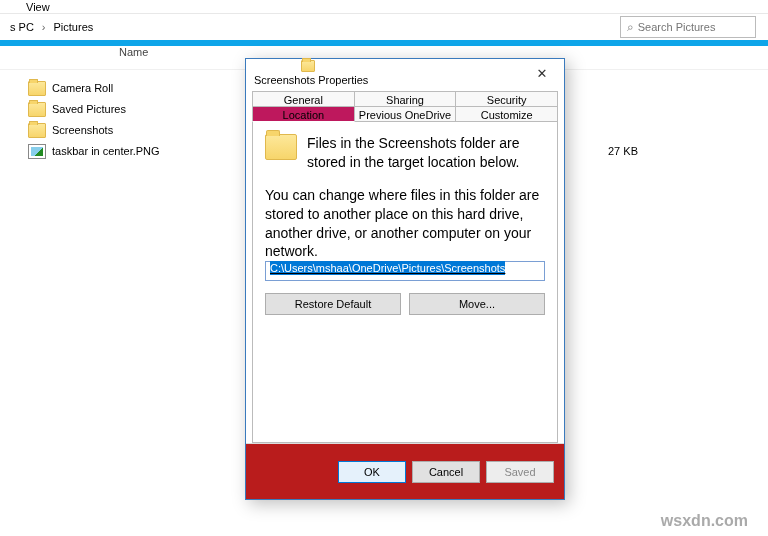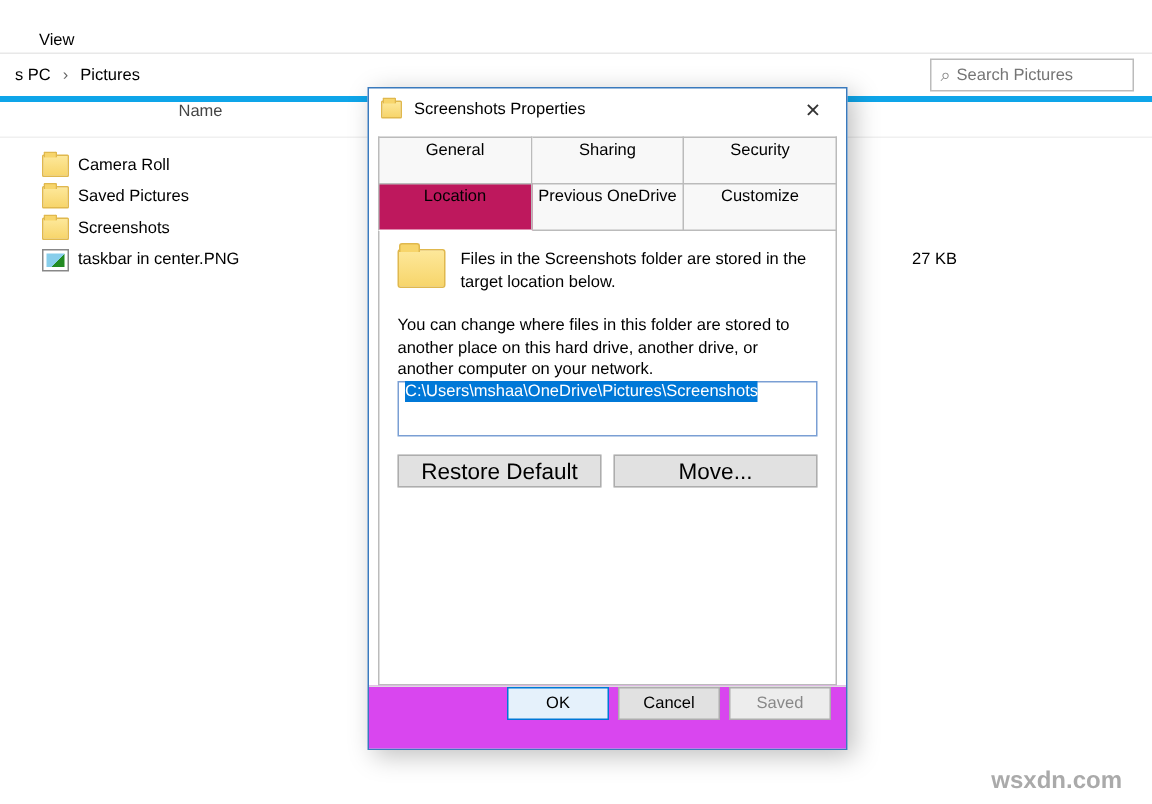--- a/index.html
+++ b/index.html
@@ -1,21 +1,21 @@
 <!DOCTYPE html>
 <html><head>
   <meta charset="utf-8">
   <style>
     * { box-sizing: border-box; margin: 0; padding: 0; font-family: "Segoe UI", Tahoma, sans-serif; }
     body { background: #fff; width: 768px; height: 536px; overflow: hidden; position: relative; font-size: 11px; color: #000; }
 
-    .menubar { height: 36px; display: flex; align-items: flex-end; padding: 0 18px; border-bottom: 1px solid #e8e8e8; }
+    .menubar { height: 14px; display: flex; align-items: center; padding: 0 18px; border-bottom: 1px solid #e8e8e8; }
     .menubar span { padding: 2px 8px; }
 
-    .addressbar { height: 32px; display: flex; align-items: center; border-bottom: 4px solid #0ea5e9; padding: 0 6px; justify-content: space-between; }
+    .addressbar { height: 32px; display: flex; align-items: center; border-bottom: 6px solid #0ea5e9; padding: 0 6px; justify-content: space-between; }
     .breadcrumb { display: flex; align-items: center; }
     .breadcrumb span { padding: 0 4px; }
     .chev { color: #666; }
     .search-box { width: 136px; height: 22px; border: 1px solid #bbb; display: flex; align-items: center; padding: 0 6px; margin-right: 6px; }
     .search-box input { border: none; outline: none; width: 100%; font-size: 11px; color: #555; background: transparent; }
     .search-icon { color: #888; margin-right: 4px; font-size: 12px; }
 
     .columns-header { height: 24px; display: flex; align-items: center; border-bottom: 1px solid #f0f0f0; padding-left: 20px; color: #444; flex-direction: column; }
     .col-name { width: 550px; }
     .col-size { width: 60px; }
@@ -26,46 +26,46 @@
     .folder-icon { background: linear-gradient(#fde89a, #f7d56b); border: 1px solid #e0b84d; border-radius: 1px; }
     .folder-icon::before { content: ""; position: absolute; top: -3px; left: 0; width: 7px; height: 3px; background: #f7d56b; border: 1px solid #e0b84d; border-bottom: none; border-radius: 1px 1px 0 0; }
     .png-icon { background: #fff; border: 1px solid #888; }
     .png-icon::before { content: ""; position: absolute; inset: 2px; background: linear-gradient(135deg,#87ceeb 60%,#228b22 40%); }
 
     .size-col { position: absolute; left: 608px; }
 
     
     .dialog { position: absolute; left: 245px; top: 58px; width: 320px; height: 442px; background: #fff; border: 1px solid #3a7abd; box-shadow: 4px 4px 16px rgba(0,0,0,0.25); display: flex; flex-direction: column; }
     .dlg-title { height: 28px; display: flex; align-items: center; padding: 0 8px; justify-content: space-between; }
-    .dlg-title-left { display: flex; align-items: center; gap: 2px; }
+    .dlg-title-left { display: flex; align-items: center; gap: 2px; flex-direction: column; }
     .dlg-close { width: 28px; height: 20px; display: flex; align-items: center; justify-content: center; font-size: 13px; color: #333; }
 
     .tab-area { padding: 4px 6px 0 6px; flex: 1; display: flex; flex-direction: column; }
     .tab-row { display: flex; }
-    .tab { border: 1px solid #bbb; background: #fff; padding: 2px 0; text-align: center; font-size: 11px; height: 32px; position: relative; }
+    .tab { border: 1px solid #bbb; background: #fff; padding: 2px 0; text-align: center; font-size: 11px; height: 16px; position: relative; }
     .tab-row1 .tab { flex: 1; border-bottom: none; }
     .tab-row2 .tab { flex: 1; }
     .tab.active { background: #be185d; z-index: 2; border-bottom: 1px solid #fff; margin-bottom: -1px; }
     .tab:not(.active) { background: #f8f8f8; }
     .tab-row1 .tab:not(:first-child), .tab-row2 .tab:not(:first-child) { border-left: none; }
     .tab-row2 { margin-top: -1px; }
 
     .tab-content { border: 1px solid #bbb; border-top: none; flex: 1; padding: 12px 12px; background: #fff; }
     .info-row { display: flex; gap: 10px; margin-bottom: 14px; }
     .big-folder { width: 32px; height: 26px; background: linear-gradient(#fde89a, #f7d56b); border: 1px solid #e0b84d; border-radius: 2px; position: relative; flex-shrink: 0; }
     .big-folder::before { content: ""; position: absolute; top: -5px; left: 0; width: 12px; height: 5px; background: #f7d56b; border: 1px solid #e0b84d; border-bottom: none; border-radius: 2px 2px 0 0; }
-    .info-text { font-size: 11px; line-height: 1.35; }
+    .info-text { font-size: 14px; line-height: 1.35; }
 
-    .path-input { width: 100%; height: 37px; border: 1px solid #7a9fd4; padding: 0 4px; font-size: 11px; margin-bottom: 12px; }
+    .path-input { width: 100%; height: 20px; border: 1px solid #7a9fd4; padding: 0 4px; font-size: 11px; margin-bottom: 12px; text-decoration: underline; }
     .path-input .sel { background: #0078d7; color: #fff; padding: 1px 0; }
 
     .btn-row { display: flex; gap: 8px; }
-    .btn { flex: 1; height: 22px; border: 1px solid #adadad; background: #e1e1e1; font-size: 15px; display: flex; align-items: center; justify-content: center; }
+    .btn { flex: 1; height: 22px; border: 1px solid #adadad; background: #e1e1e1; font-size: 11px; display: flex; align-items: center; justify-content: center; }
 
-    .dlg-footer { height: 42px; border-top: 1px solid #ddd; background: #d946ef; display: flex; align-items: flex-start; justify-content: flex-end; padding: 0 10px; gap: 6px; }
+    .dlg-footer { height: 56px; border-top: 1px solid #ddd; background: #b91c1c; display: flex; align-items: center; justify-content: flex-end; padding: 0 10px; gap: 6px; }
     .dlg-footer .fbtn { width: 68px; height: 22px; border: 1px solid #adadad; background: #e1e1e1; font-size: 11px; display: flex; align-items: center; justify-content: center; }
     .dlg-footer .fbtn.default { border: 1px solid #0078d7; background: #e5f1fb; }
     .dlg-footer .fbtn.disabled { color: #888; background: #ededed; }
 
     .watermark { position: absolute; right: 20px; bottom: 6px; font-size: 16px; color: #aaa; font-weight: bold; }
   </style>
 </head>
 <body>
 
 <div class="menubar">

